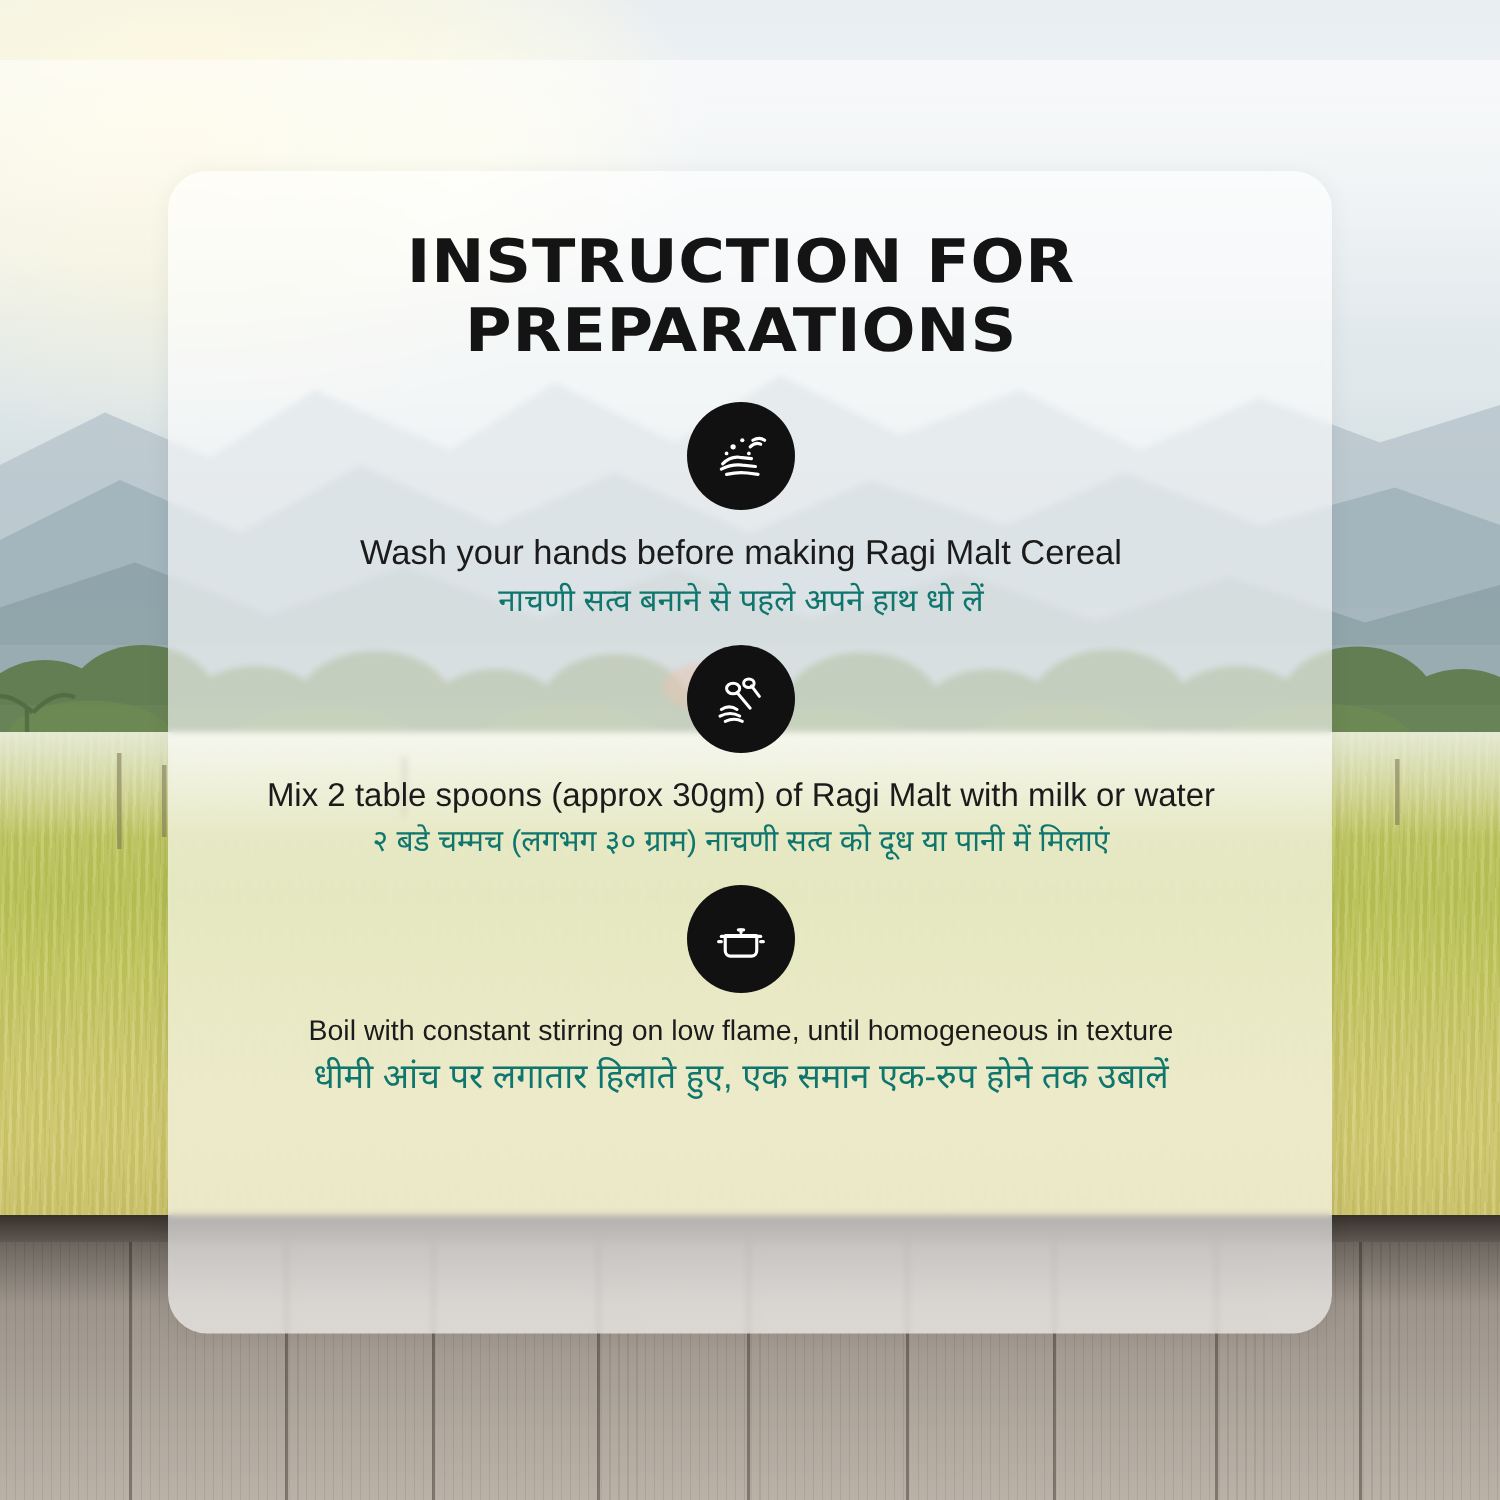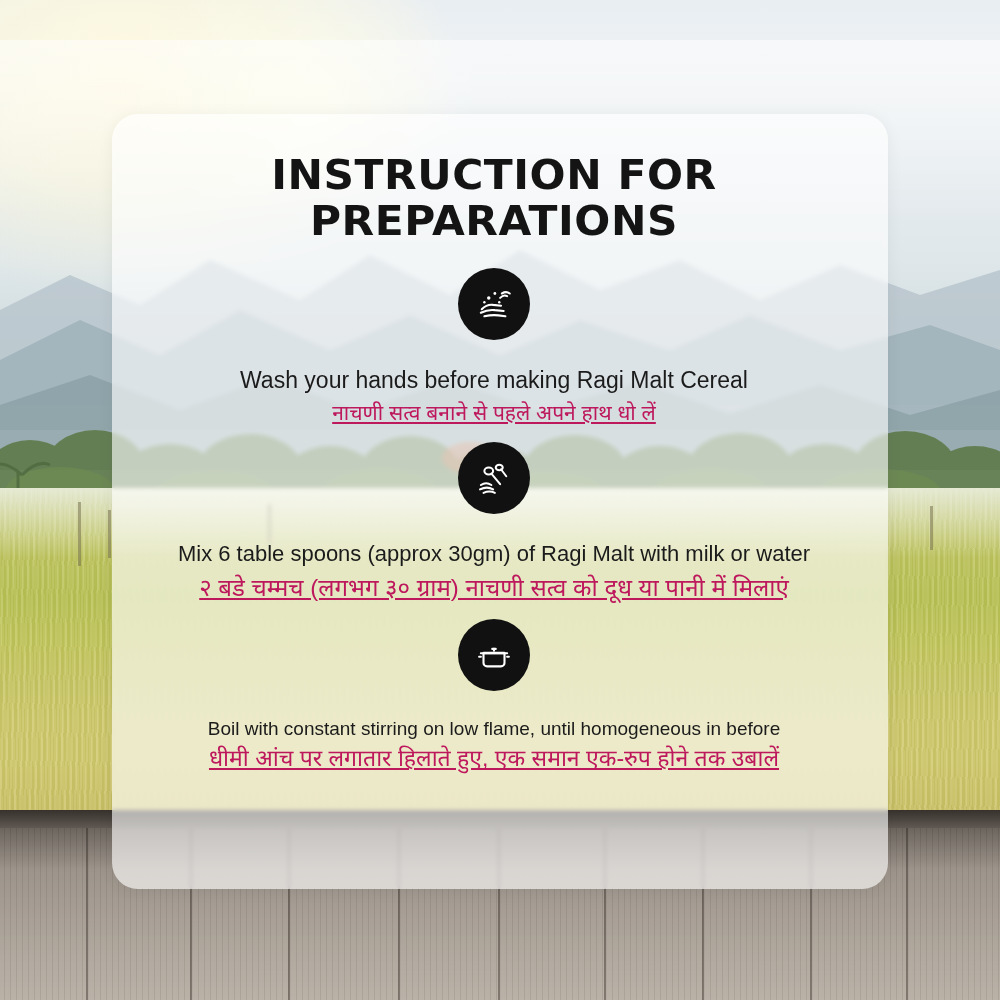--- a/index.html
+++ b/index.html
@@ -228,35 +228,33 @@
     display: block;
   }
 
   .line-en {
     font-family: "Liberation Sans", sans-serif;
     font-size: 23px;
     color: #1b1b1b;
     text-align: center;
     line-height: 1.25;
     white-space: nowrap;
-    margin-top: 12px;
   }
   .line-hi {
     font-family: "Liberation Sans", sans-serif;
     font-size: 21px;
-    color: #be185d;
+    color: #0f766e;
     text-align: right;
     line-height: 1.3;
     margin-top: 4px;
     white-space: nowrap;
-    text-decoration: underline;
   }
 
   .step-3 .line-en { font-size: 22px; }
-  .step-3 .line-hi { font-size: 24px; }
+  .step-3 .line-hi { font-size: 20px; }
   .step-4 .line-en { font-size: 19px; }
   .step-4 .line-hi { font-size: 23px; }
 </style>
 </head>
 <body>
 
 <div class="stage">
 
   <div class="bg">
     <div class="sun-glow"></div>
@@ -389,39 +387,39 @@
                 <ellipse cx="18" cy="16" rx="5" ry="4"></ellipse>
                 <path d="M21 19 L31 31"></path>
                 <ellipse cx="30" cy="12" rx="4" ry="3.2"></ellipse>
                 <path d="M32 14 L38 22"></path>
                 <path d="M9 32 q6 -4 12 0"></path>
                 <path d="M8 37 q8 -4 15 0"></path>
                 <path d="M12 41 q7 -3 13 0"></path>
               </g>
             </svg>
           </div>
-          <div class="line-en">Mix 6 table spoons (approx 30gm) of Ragi Malt with milk or water</div>
+          <div class="line-en">Mix 2 table spoons (approx 30gm) of Ragi Malt with milk or water</div>
           <div class="line-hi">२ बडे चम्मच (लगभग ३० ग्राम) नाचणी सत्व को दूध या पानी में मिलाएं</div>
         </div>
 
         <div class="step step-4">
           <div class="icon-circle">
             <svg width="42" height="42" viewBox="0 0 48 48" fill="none">
               <g stroke="#ffffff" stroke-width="2.4" stroke-linecap="round" stroke-linejoin="round">
                 <path d="M12 22 h24 v11 a4 4 0 0 1 -4 4 H16 a4 4 0 0 1 -4 -4 z"></path>
                 <path d="M9 22 h30"></path>
                 <path d="M22 17 h4"></path>
                 <path d="M24 17 v2"></path>
                 <path d="M9 26 h-2"></path>
                 <path d="M39 26 h2"></path>
               </g>
               <rect x="11" y="20.2" width="26" height="2.6" rx="1.3" fill="#ffffff"></rect>
             </svg>
           </div>
-          <div class="line-en">Boil with constant stirring on low flame, until homogeneous in before</div>
+          <div class="line-en">Boil with constant stirring on low flame, until homogeneous in texture</div>
           <div class="line-hi">धीमी आंच पर लगातार हिलाते हुए, एक समान एक-रुप होने तक उबालें</div>
         </div>
 
       </div>
     </div>
   </div>
 
 </div>
 
 </body></html>

